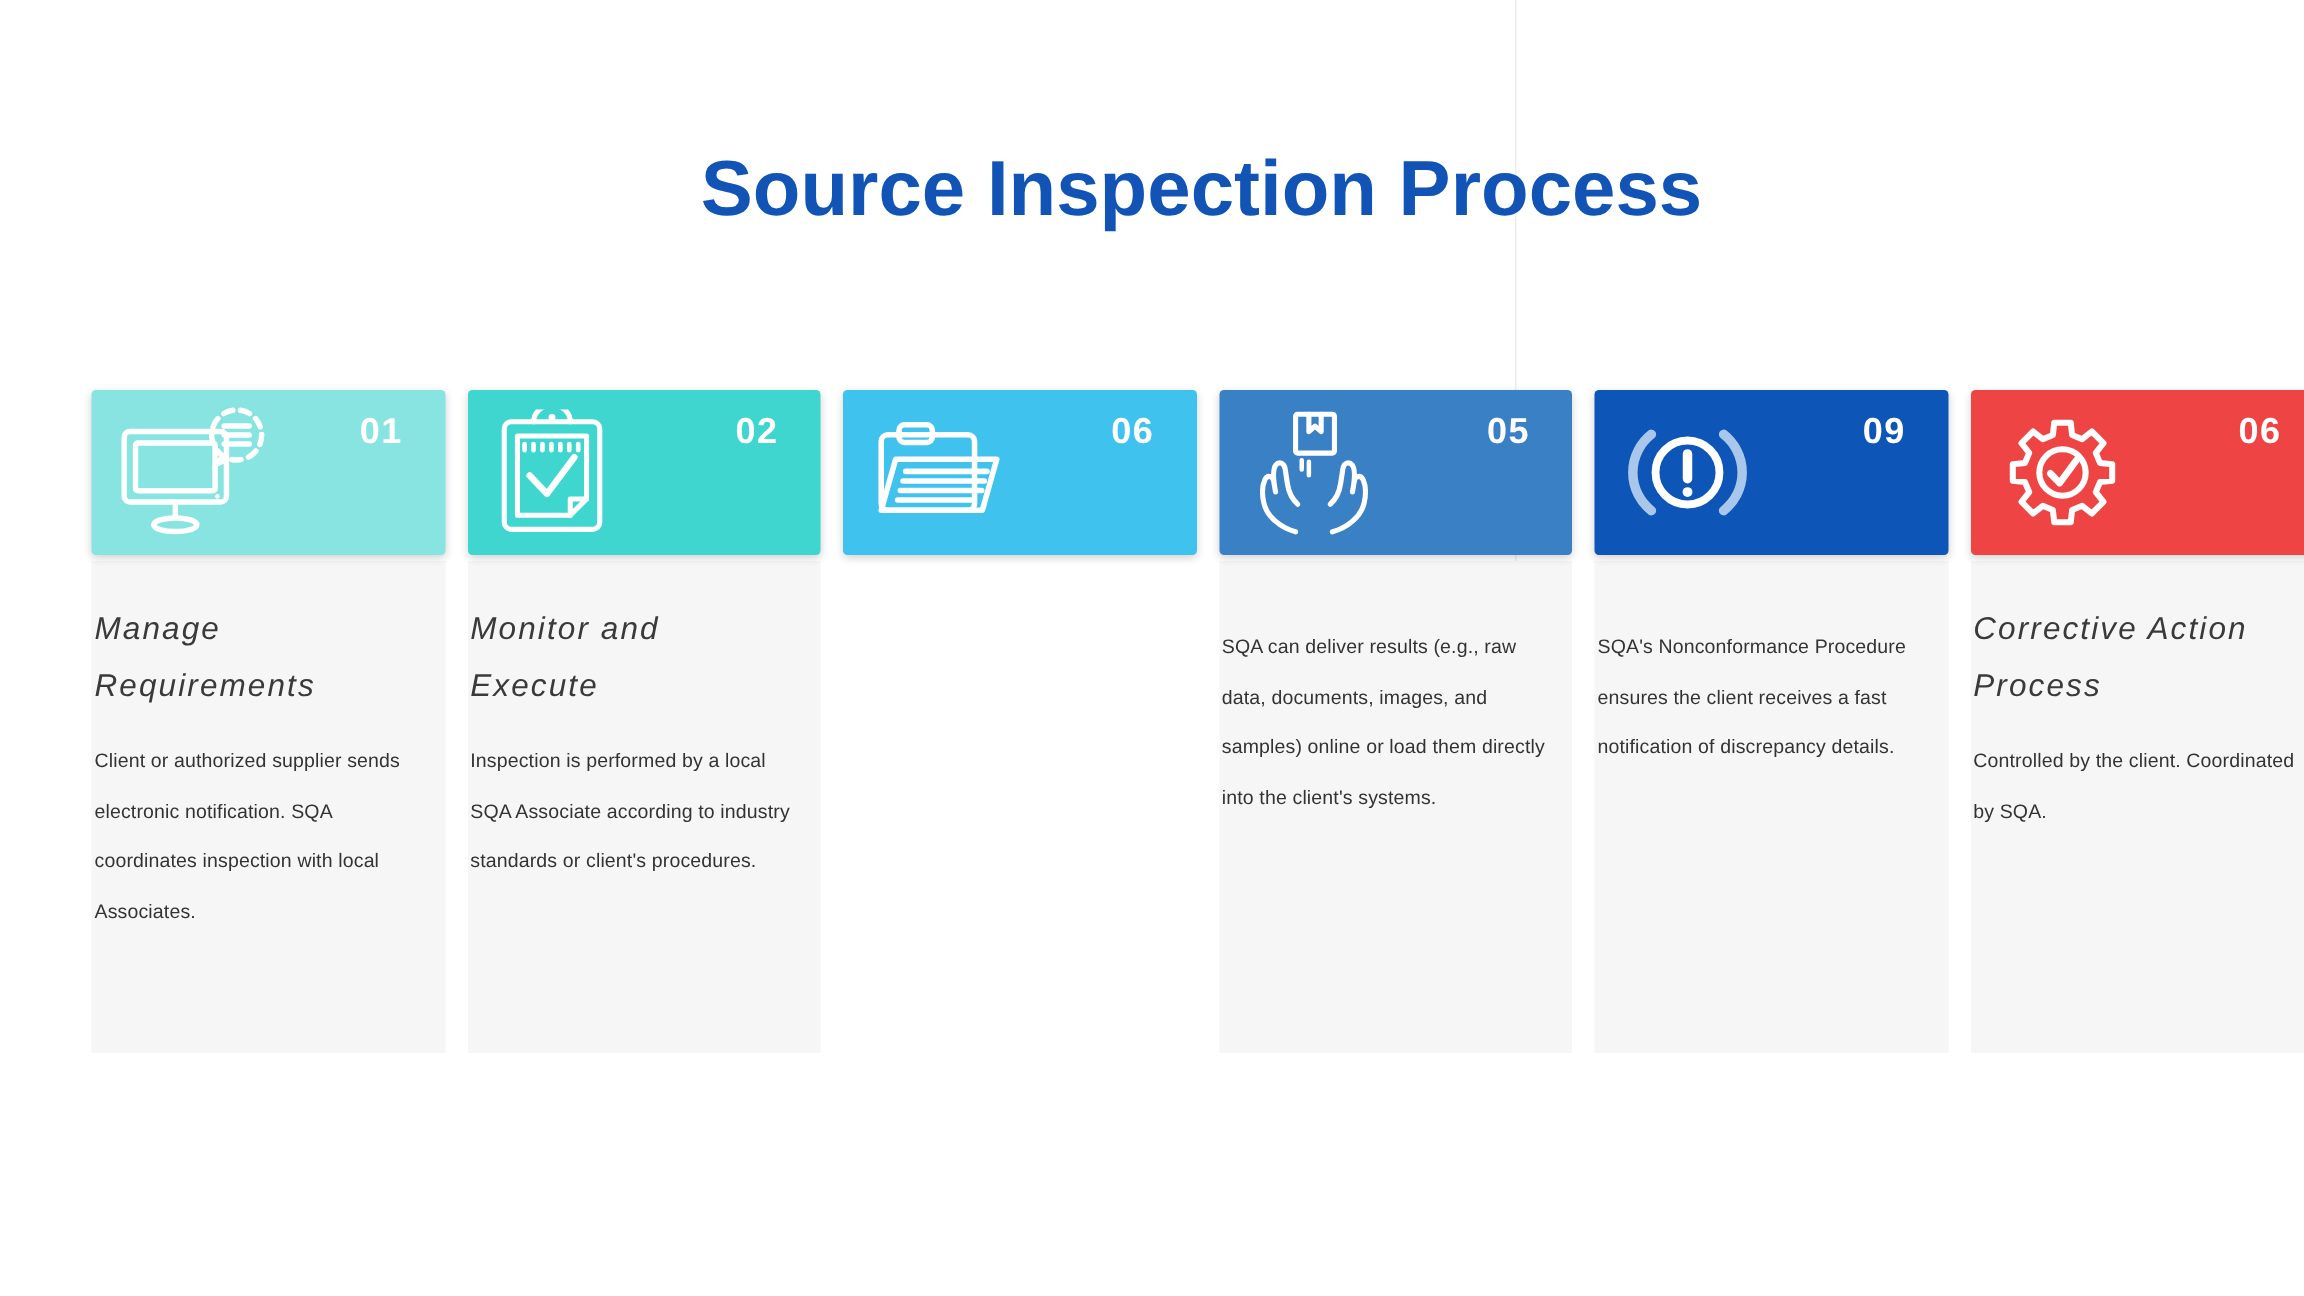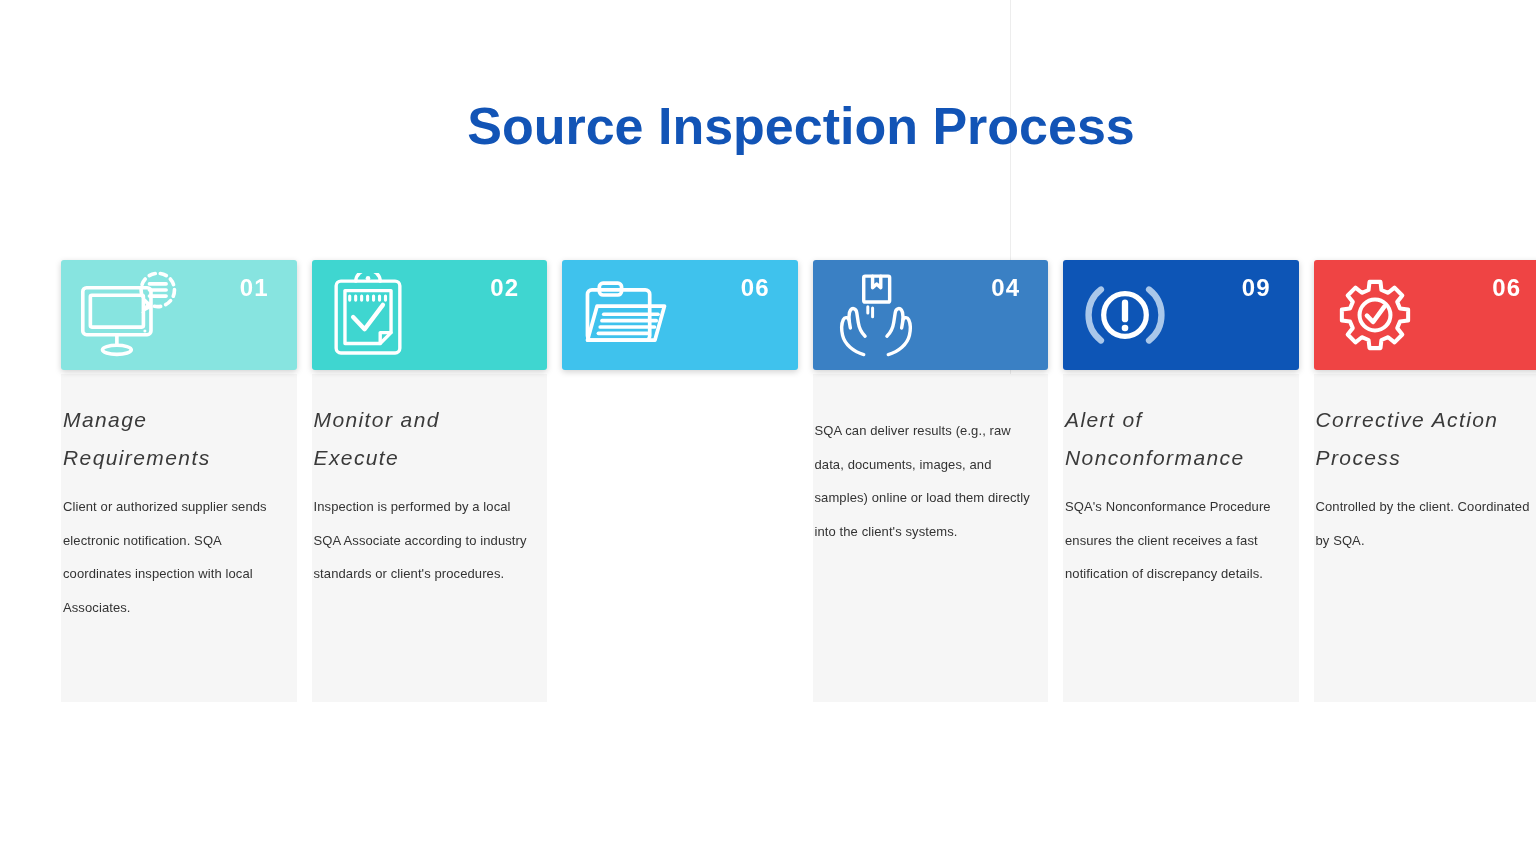--- a/index.html
+++ b/index.html
@@ -115,43 +115,41 @@
     <defs>
       <path id="handL" d="M24,61 C16.5,59 10,53.5 8.5,47 C7.6,43 7.6,38.5 9,35.5 C10.2,33 12.8,33.6 13.3,36.3 L14.2,41.5 C13.2,36.2 12.6,30.6 14.3,28.4 C15.9,26.4 18.4,27.3 18.9,30.3 L20,37.5 C20.6,41.5 22.3,45 25,47.5"></path>
     </defs>
     <rect x="24" y="3.5" width="19" height="19" rx="1"></rect>
     <path d="M30.5,3.5 V12 L33.5,9.3 L36.5,12 V3.5"></path>
     <path d="M27,26 v4.5 M30.5,26.8 v6.5" stroke-width="2.2"></path>
     <use href="#handL"></use>
     <use href="#handL" transform="translate(66,0) scale(-1,1)"></use>
   </svg>
 </span>
-      <span class="step-number">04</span>
+      <span class="step-number">05</span>
     </div>
     <div class="card-body">
       <div class="step-desc">SQA can deliver results (e.g., raw data, documents, images, and samples) online or load them directly into the client's systems.</div>
     </div>
   </div>
 
   <div class="card">
     <div class="card-header" style="background: rgb(13, 85, 182);">
       <span class="icon-slot">
   <svg width="88" height="88" viewBox="0 0 64 64" fill="none" stroke="#ffffff" stroke-width="3.8" stroke-linecap="round" stroke-linejoin="round">
     <path d="M14.5,13.5 A23.5,23.5 0 0 0 14.5,50.5" stroke="#a9c7ea" stroke-width="4.6"></path>
     <path d="M49.5,13.5 A23.5,23.5 0 0 1 49.5,50.5" stroke="#a9c7ea" stroke-width="4.6"></path>
     <circle cx="32" cy="32" r="15.5"></circle>
     <line x1="32" y1="23" x2="32" y2="35" stroke-width="4.6"></line>
     <circle cx="32" cy="41.5" r="2.4" fill="#ffffff" stroke="none"></circle>
   </svg>
 </span>
       <span class="step-number">09</span>
     </div>
     <div class="card-body">
-      <div class="step-title">Alert of
-Nonconformance</div>
       <div class="step-desc">SQA's Nonconformance Procedure ensures the client receives a fast notification of discrepancy details.</div>
     </div>
   </div>
 
   <div class="card">
     <div class="card-header" style="background: #ef4444; text-decoration: underline;">
       <span class="icon-slot">
   <svg width="86" height="86" viewBox="0 0 64 64" fill="none" stroke="#ffffff" stroke-width="3" stroke-linecap="round" stroke-linejoin="round">
     <path d="M27.23,13.40 L27.90,7.34 L36.10,7.34 L36.77,13.40 L41.77,15.47 L46.54,11.66 L52.34,17.46 L48.53,22.23 L50.60,27.23 L56.66,27.90 L56.66,36.10 L50.60,36.77 L48.53,41.77 L52.34,46.54 L46.54,52.34 L41.77,48.53 L36.77,50.60 L36.10,56.66 L27.90,56.66 L27.23,50.60 L22.23,48.53 L17.46,52.34 L11.66,46.54 L15.47,41.77 L13.40,36.77 L7.34,36.10 L7.34,27.90 L13.40,27.23 L15.47,22.23 L11.66,17.46 L17.46,11.66 L22.23,15.47 Z"></path>
     <circle cx="32" cy="32" r="11.5"></circle>

